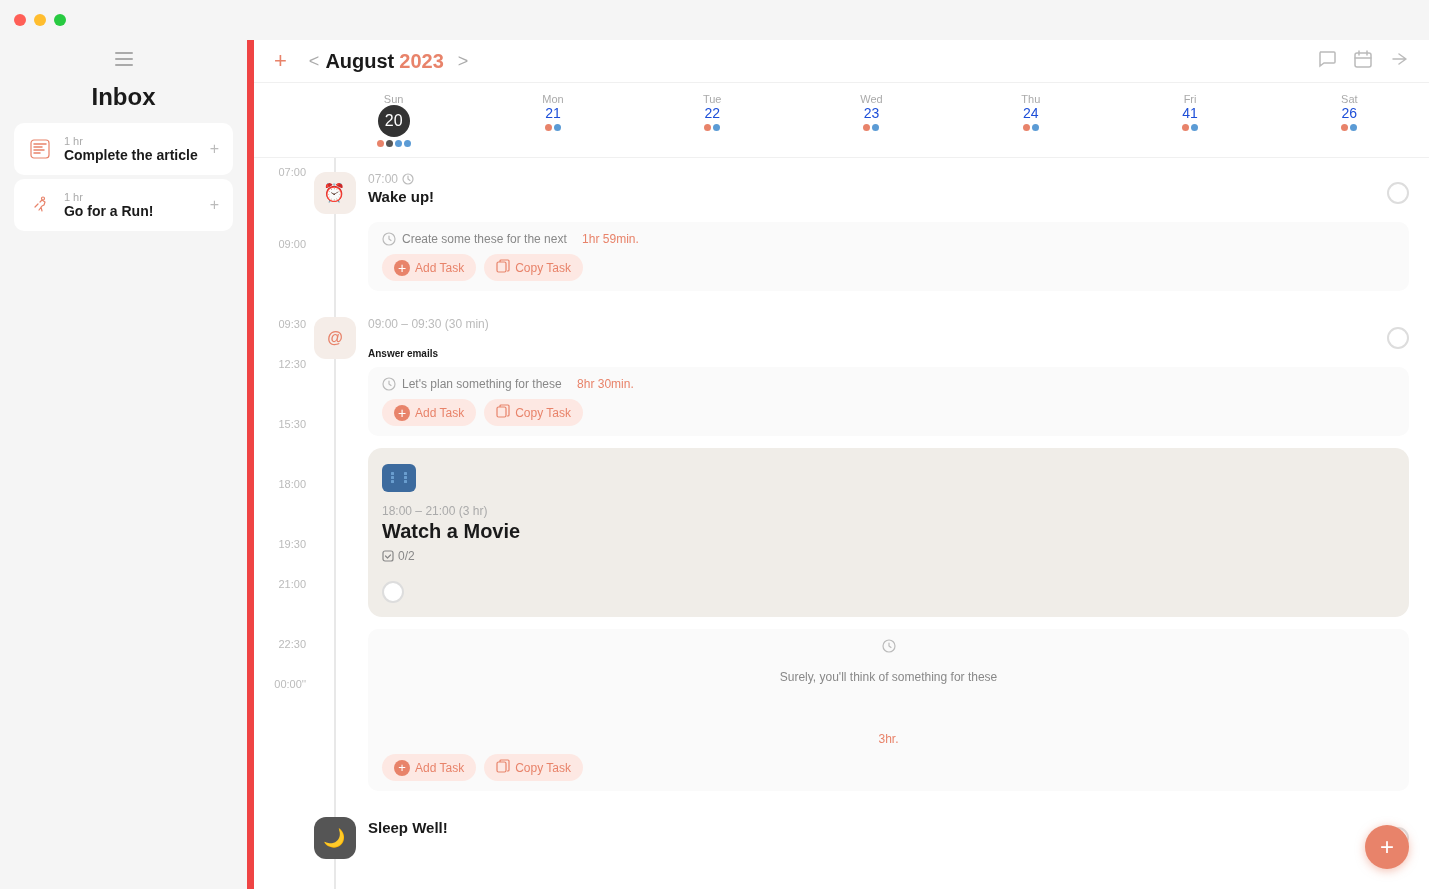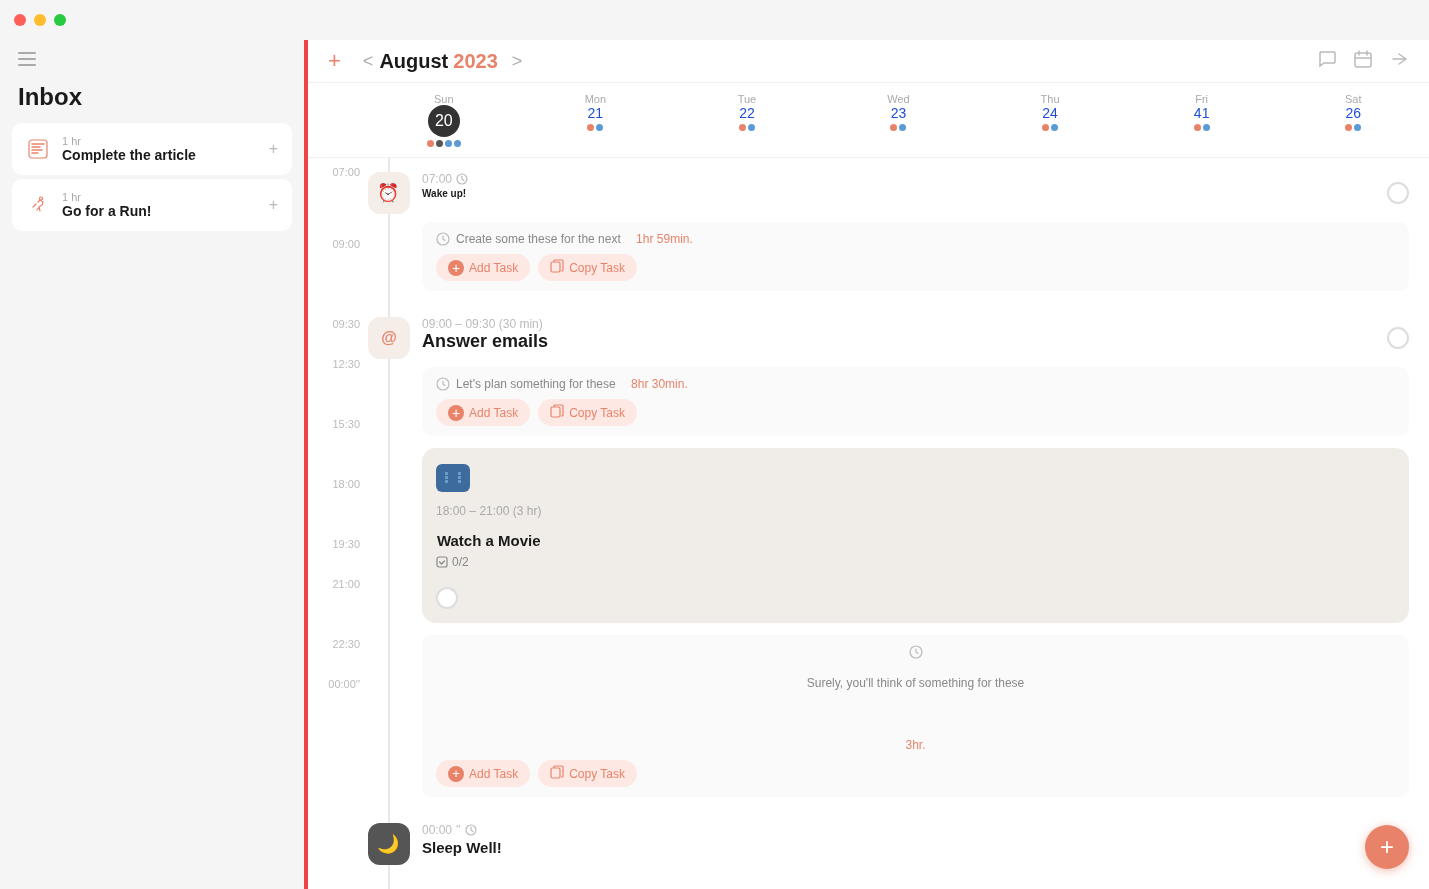--- a/index.html
+++ b/index.html
@@ -9,21 +9,21 @@
     .titlebar { height: 40px; background: #f5f5f5; display: flex; align-items: center; padding: 0 14px; gap: 8px; flex-shrink: 0; }
     .traffic-light { width: 12px; height: 12px; border-radius: 50%; }
     .tl-red { background: #ff5f57; }
     .tl-yellow { background: #ffbd2e; }
     .tl-green { background: #28ca41; }
 
     
     .main-layout { display: flex; flex: 1; overflow: hidden; }
 
     
-    .sidebar { width: 308px; background: #f5f5f5; display: flex; flex-direction: column; border-right: 4px solid #ef4444; flex-shrink: 0; padding: 0; }
+    .sidebar { width: 254px; background: #f5f5f5; display: flex; flex-direction: column; border-right: 7px solid #ef4444; flex-shrink: 0; padding: 0; align-items: center; }
     .sidebar-header { padding: 10px 18px 8px; display: flex; align-items: center; gap: 10px; }
     .sidebar-toggle { color: #aaa; cursor: pointer; font-size: 18px; }
     .inbox-title { font-size: 24px; font-weight: 700; color: #1a1a1a; padding: 4px 18px 12px; }
     .inbox-items { padding: 0 12px; display: flex; flex-direction: column; gap: 4px; }
     .inbox-item { background: #fff; border-radius: 10px; padding: 12px 14px; display: flex; align-items: center; gap: 12px; cursor: pointer; position: relative; }
     .inbox-item-icon { font-size: 18px; color: #e8836a; flex-shrink: 0; width: 24px; height: 24px; display: flex; align-items: center; justify-content: center; }
     .inbox-item-content { flex: 1; }
     .inbox-item-duration { font-size: 11px; color: #aaa; }
     .inbox-item-title { font-size: 14px; font-weight: 600; color: #1a1a1a; }
     .inbox-item-add { color: #bbb; font-size: 16px; cursor: pointer; }
@@ -218,21 +218,21 @@
         <div style="display:flex; align-items:flex-start; padding:14px 0 8px 0; position:relative; z-index:1;">
           <div style="width:42px; height:42px; border-radius:12px; background:#f5ede8; display:flex; align-items:center; justify-content:center; font-size:18px; flex-shrink:0; margin-left:0; margin-right:12px; z-index:2;">⏰</div>
           <div style="flex:1;">
             <div style="font-size:12px; color:#bbb; display:flex; align-items:center; gap:4px;">
               <span>07:00</span>
               <svg width="12" height="12" viewBox="0 0 12 12" fill="none">
                   <circle cx="6" cy="6" r="5" stroke="#bbb" stroke-width="1.2"></circle>
                   <path d="M6 3v3l2 1.5" stroke="#bbb" stroke-width="1.2" stroke-linecap="round"></path>
                 </svg>
             </div>
-            <div style="font-size:10px; font-weight:700; color:#1a1a1a; margin-top:2px;">Wake up!</div>
+            <div style="font-size:15px; font-weight:700; color:#1a1a1a; margin-top:2px;">Wake up!</div>
           </div>
           <div style="width:22px; height:22px; border-radius:50%; border:2px solid #ddd; flex-shrink:0; margin-top:10px; margin-right:20px; cursor:pointer;"></div>
         </div>
 
         <div style="background:#fafafa; border-radius:10px; padding:10px 14px; margin:0 20px 12px 54px;">
           <div style="font-size:12px; color:#888; display:flex; align-items:center; gap:6px;">
             <svg width="14" height="14" viewBox="0 0 14 14" fill="none">
                 <circle cx="7" cy="7" r="6" stroke="#bbb" stroke-width="1.2"></circle>
                 <path d="M7 4v3l2 1.5" stroke="#bbb" stroke-width="1.2" stroke-linecap="round"></path>
               </svg>
@@ -254,21 +254,21 @@
             </button>
           </div>
         </div>
 
         <div style="display:flex; align-items:flex-start; padding:14px 0 8px 0; position:relative; z-index:1;">
           <div style="width:42px; height:42px; border-radius:12px; background:#f5ede8; display:flex; align-items:center; justify-content:center; font-size:16px; font-weight:700; color:#e8836a; flex-shrink:0; margin-right:12px; z-index:2;">@</div>
           <div style="flex:1;">
             <div style="font-size:12px; color:#bbb;">
               <span>09:00</span> – <span>09:30</span> (<span>30 min</span>)
             </div>
-            <div style="font-size:18px; font-weight:700; color:#1a1a1a; margin-top:0;">Answer emails</div>
+            <div style="font-size:10px; font-weight:700; color:#1a1a1a; margin-top:17px;">Answer emails</div>
           </div>
           <div style="width:22px; height:22px; border-radius:50%; border:2px solid #ddd; flex-shrink:0; margin-top:10px; margin-right:20px; cursor:pointer;"></div>
         </div>
 
         <div style="background:#fafafa; border-radius:10px; padding:10px 14px; margin:0 20px 12px 54px;">
           <div style="font-size:12px; color:#888; display:flex; align-items:center; gap:6px;">
             <svg width="14" height="14" viewBox="0 0 14 14" fill="none">
                 <circle cx="7" cy="7" r="6" stroke="#bbb" stroke-width="1.2"></circle>
                 <path d="M7 4v3l2 1.5" stroke="#bbb" stroke-width="1.2" stroke-linecap="round"></path>
               </svg>
@@ -301,21 +301,21 @@
                   <rect x="1" y="9" width="3" height="3" rx="0.5" fill="#6a9ecf"></rect>
                   <rect x="14" y="1" width="3" height="3" rx="0.5" fill="#6a9ecf"></rect>
                   <rect x="14" y="5" width="3" height="3" rx="0.5" fill="#6a9ecf"></rect>
                   <rect x="14" y="9" width="3" height="3" rx="0.5" fill="#6a9ecf"></rect>
                 </svg>
             </div>
             <div style="flex:1;">
               <div style="font-size:12px; color:#aaa;">
                 <span>18:00</span> – <span>21:00</span> (<span>3 hr</span>)
               </div>
-              <div style="font-size:15px; font-weight:700; color:#1a1a1a; margin-top:14px;text-align:center;">Watch a Movie</div>
+              <div style="font-size:20px; font-weight:700; color:#1a1a1a; margin-top:2px;">Watch a Movie</div>
               <div style="font-size:12px; color:#888; display:flex; align-items:center; gap:4px; margin-top:6px;">
                 <svg width="12" height="12" viewBox="0 0 12 12" fill="none">
                     <rect x="1" y="1" width="10" height="10" rx="2" stroke="#888" stroke-width="1.2" fill="none"></rect>
                     <path d="M3.5 6l2 2 3-3" stroke="#888" stroke-width="1.2" stroke-linecap="round" stroke-linejoin="round"></path>
                   </svg>
                 <span>0/2</span>
               </div>
             </div>
             <div style="width:22px; height:22px; border-radius:50%; border:2px solid #ddd; flex-shrink:0; margin-top:6px; cursor:pointer; background:#fff;"></div>
           </div>
@@ -342,27 +342,20 @@
                   </svg>
               </span>
               <span>Copy Task</span>
             </button>
           </div>
         </div>
 
         <div style="display:flex; align-items:flex-start; padding:14px 0 24px 0; position:relative; z-index:1;">
           <div style="width:42px; height:42px; border-radius:12px; background:#555; display:flex; align-items:center; justify-content:center; font-size:18px; flex-shrink:0; margin-right:12px; z-index:2;">🌙</div>
           <div style="flex:1;">
-            <div style="font-size:12px; color:#bbb; display:flex; align-items:center; gap:4px;">
-              <span>00:00</span>''
-              <svg width="12" height="12" viewBox="0 0 12 12" fill="none">
-                  <circle cx="6" cy="6" r="5" stroke="#bbb" stroke-width="1.2"></circle>
-                  <path d="M6 3v3l2 1.5" stroke="#bbb" stroke-width="1.2" stroke-linecap="round"></path>
-                </svg>
-            </div>
             <div style="font-size:15px; font-weight:700; color:#1a1a1a; margin-top:2px;">Sleep Well!</div>
           </div>
           <div style="width:22px; height:22px; border-radius:50%; border:2px solid #ddd; flex-shrink:0; margin-top:10px; margin-right:20px; cursor:pointer;"></div>
         </div>
 
         <div style="position:sticky; bottom:20px; display:flex; justify-content:flex-end; padding-right:20px; z-index:10;">
           <div style="width:44px; height:44px; border-radius:50%; background:#e8836a; color:#fff; font-size:24px; display:flex; align-items:center; justify-content:center; cursor:pointer; box-shadow:0 2px 10px rgba(232,131,106,0.5);">+</div>
         </div>
       </div>
     </div>

